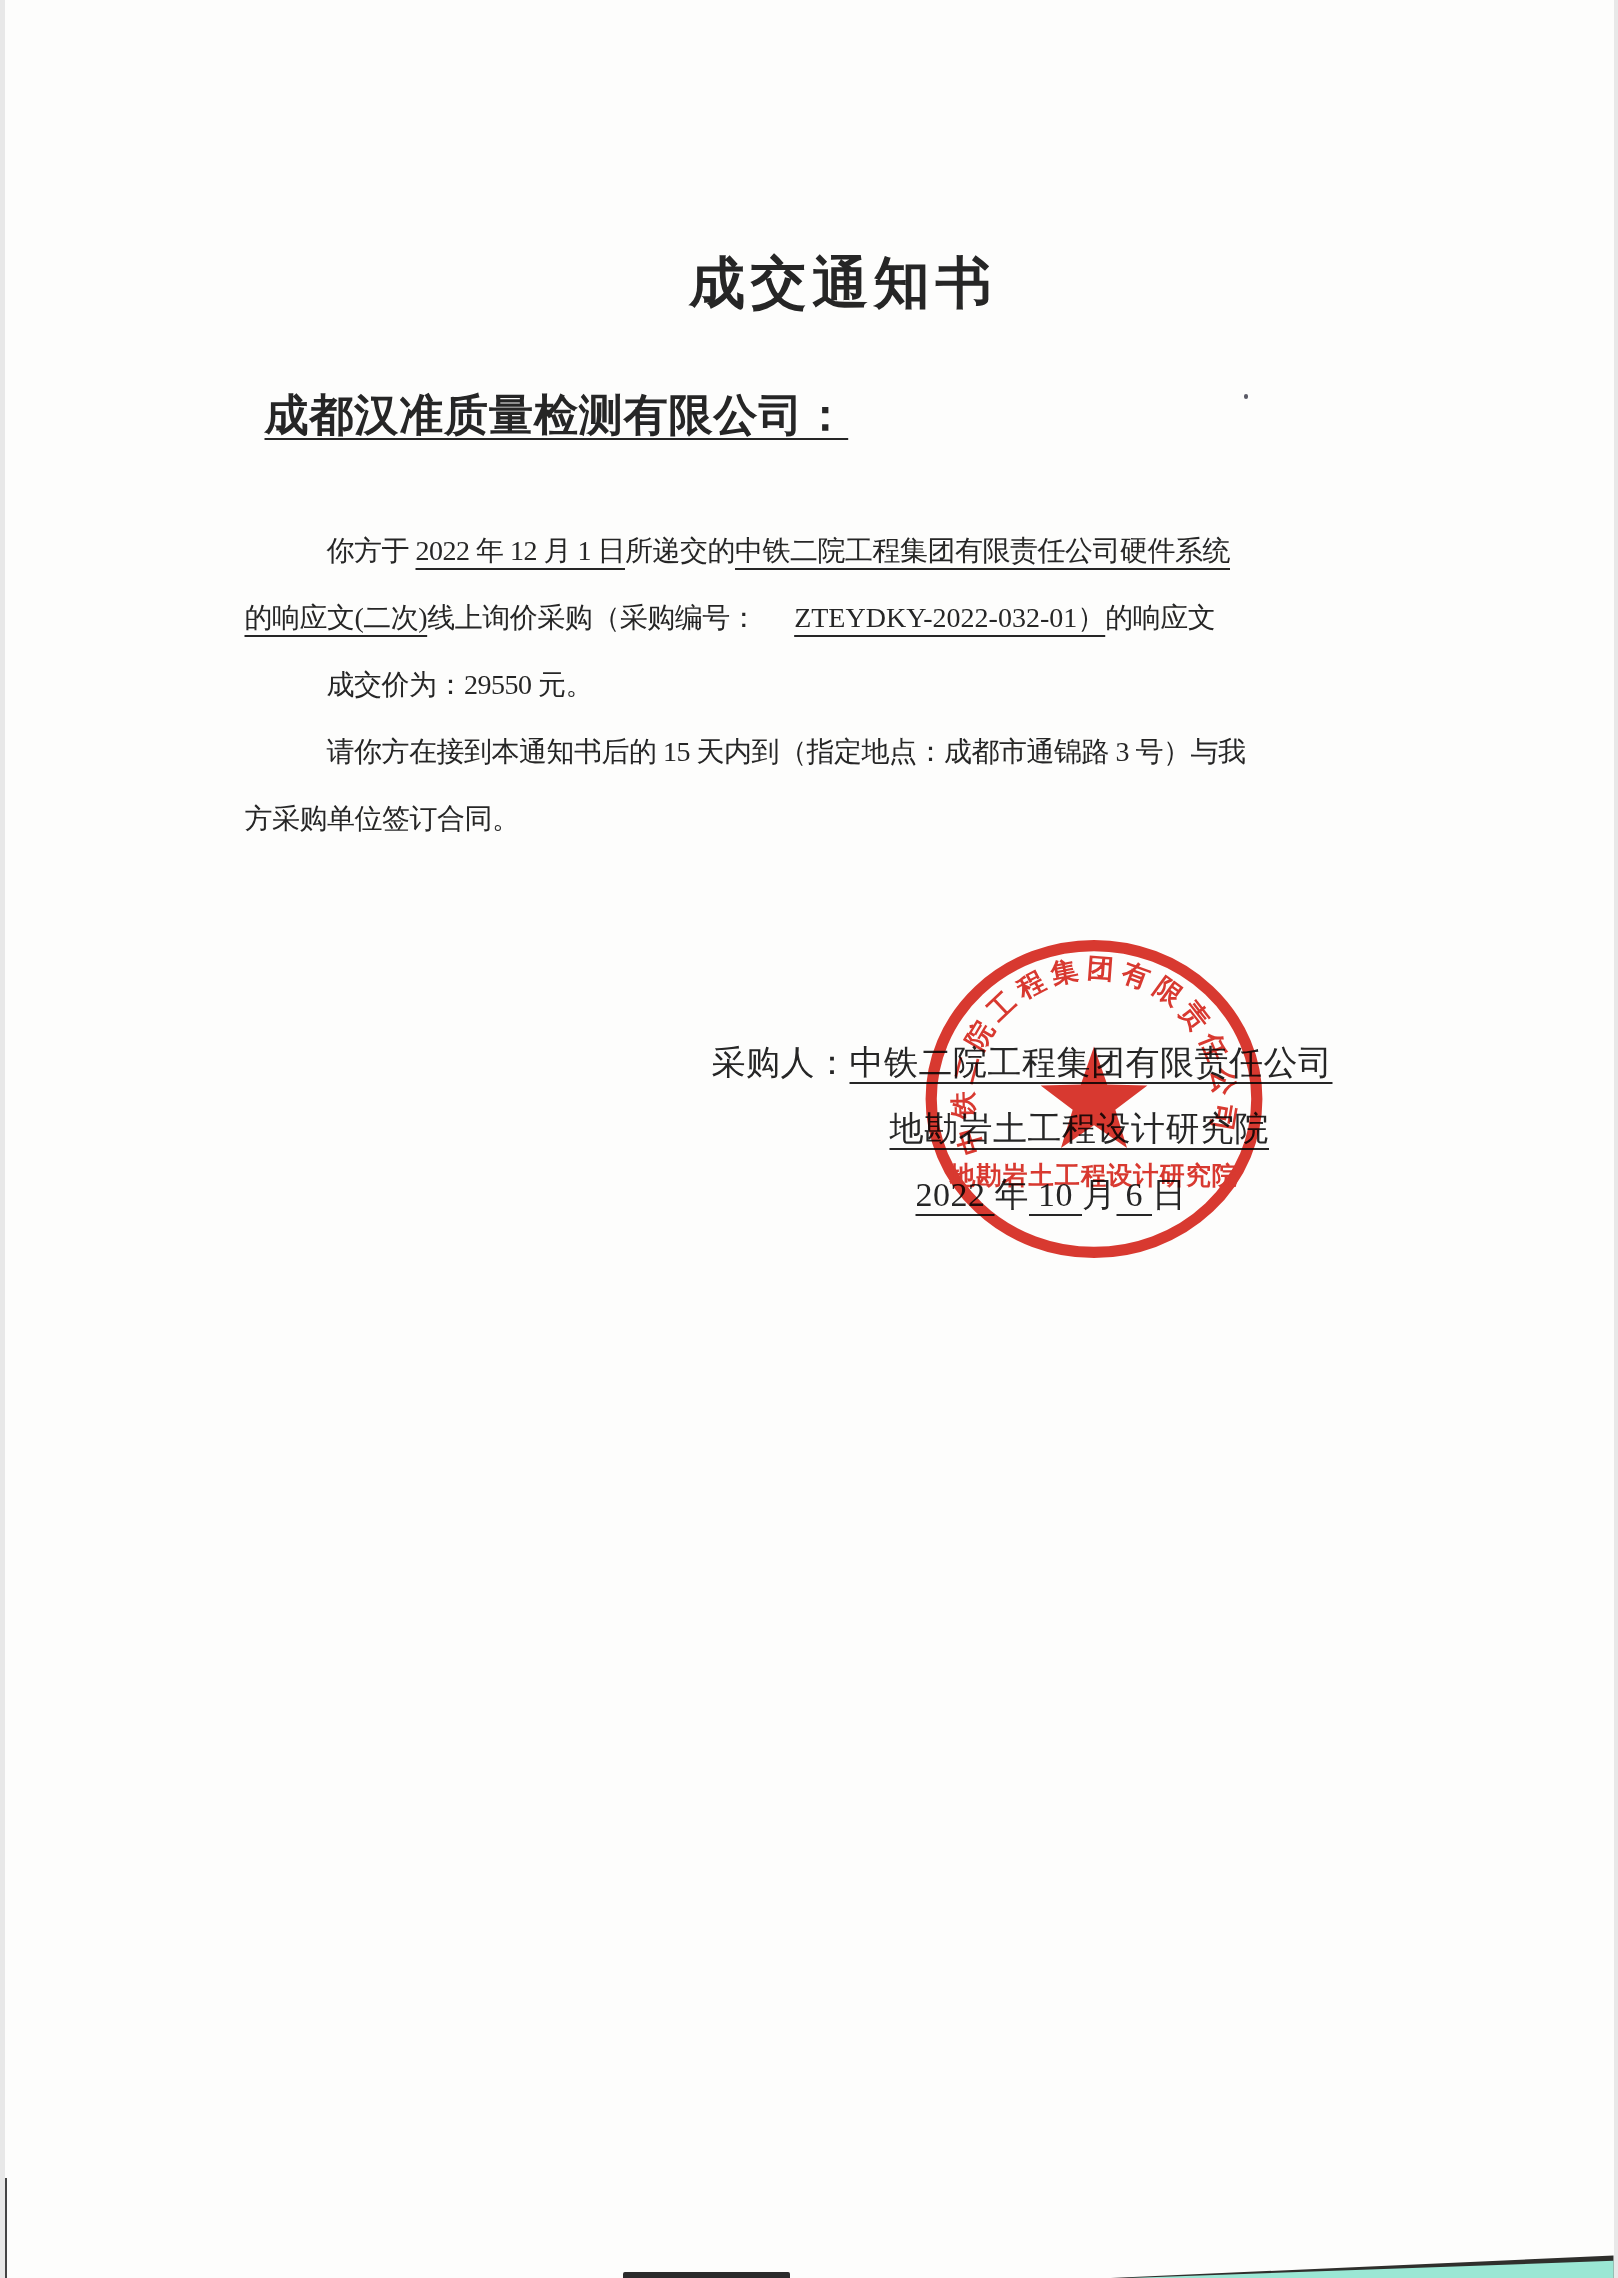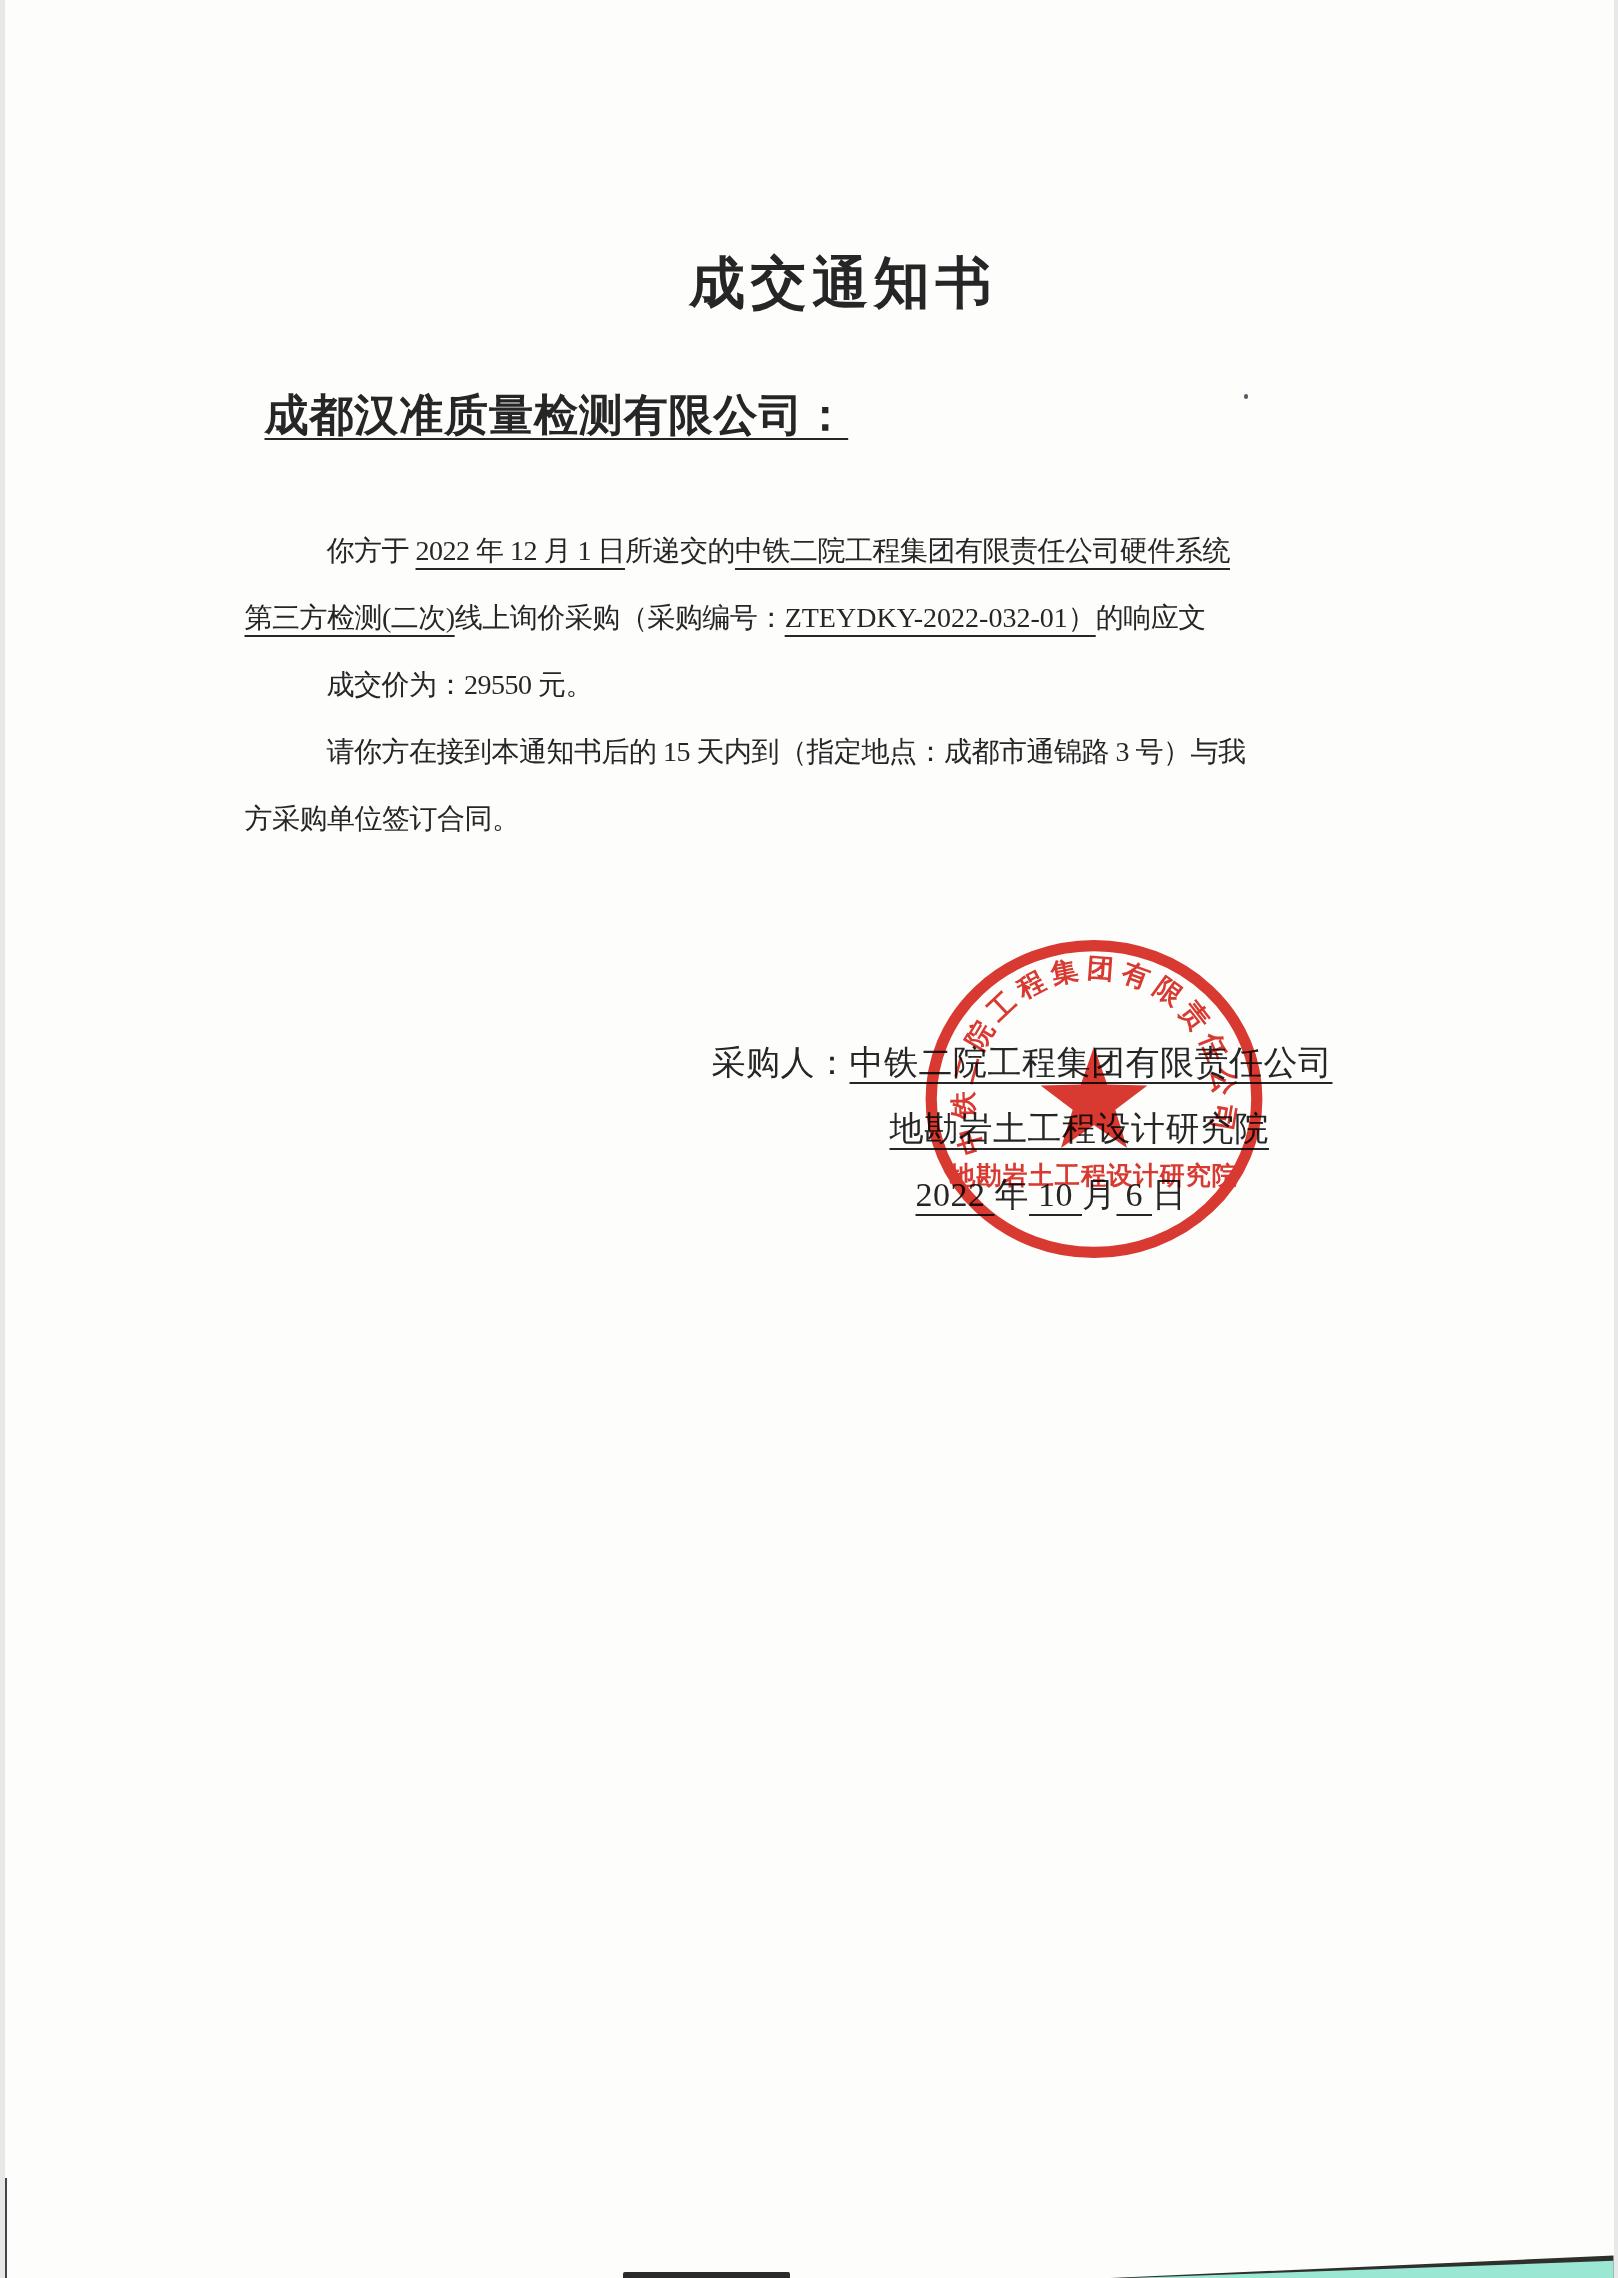--- a/index.html
+++ b/index.html
@@ -18,21 +18,21 @@
     position:absolute;top:386px;left:260px;
     font-size:44px;font-weight:600;letter-spacing:0.9px;
   }
   .u{text-decoration:underline;text-underline-offset:8.4px;text-decoration-thickness:1.9px;}
   .body-text{
     position:absolute;left:240px;top:517px;width:1171px;
     font-size:28px;letter-spacing:-0.5px;
   }
   .line{height:67px;line-height:67px;white-space:nowrap;}
   .indent{padding-left:82px;}
-  .code{font-family:"Liberation Serif","DejaVu Serif",serif;letter-spacing:0;}
+  .code{font-family:"Liberation Serif","DejaVu Serif",serif;letter-spacing:0;margin-left:37px;}
   .signature{
     position:absolute;left:707px;top:1038px;
     font-size:34px;letter-spacing:0.5px;z-index:2;
   }
   .sig-line{height:66px;line-height:49px;white-space:nowrap;}
   .sig-dept{margin-left:178px;}
   .sig-date{margin-left:204px;}
   
   .stamp{
     position:absolute;left:913px;top:939px;width:352px;height:320px;
@@ -64,21 +64,21 @@
 <body>
 
 <div class="page">
 
   <h1 class="title">成交通知书</h1>
 
   <div class="addressee u">成都汉准质量检测有限公司：</div>
 
   <div class="body-text">
     <div class="line indent"><span>你方于 </span><span class="u">2022 年 12 月 1 日</span><span>所递交的</span><span class="u">中铁二院工程集团有限责任公司硬件系统</span></div>
-    <div class="line"><span class="u">第三方检测(二次)</span><span>线上询价采购（采购编号：</span><span class="u code">ZTEYDKY-2022-032-01）</span><span>的响应文</span></div>
+    <div class="line"><span class="u">的响应文(二次)</span><span>线上询价采购（采购编号：</span><span class="u code">ZTEYDKY-2022-032-01）</span><span>的响应文</span></div>
     <div class="line indent">成交价为：29550 元。</div>
     <div class="line indent">请你方在接到本通知书后的 15 天内到（指定地点：成都市通锦路 3 号）与我</div>
     <div class="line">方采购单位签订合同。</div>
   </div>
 
   <div class="signature">
     <div class="sig-line"><span>采购人：</span><span class="u">中铁二院工程集团有限责任公司</span></div>
     <div class="sig-line sig-dept u">地勘岩土工程设计研究院</div>
     <div class="sig-line sig-date"><span class="u">2022 </span><span>年</span><span class="u"> 10 </span><span>月</span><span class="u"> 6 </span><span>日</span></div>
   </div>

